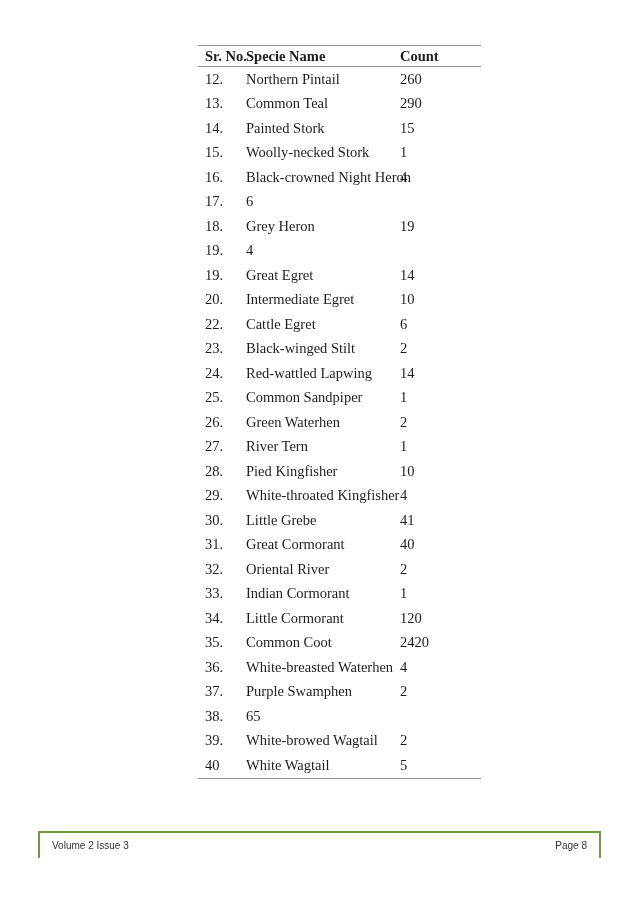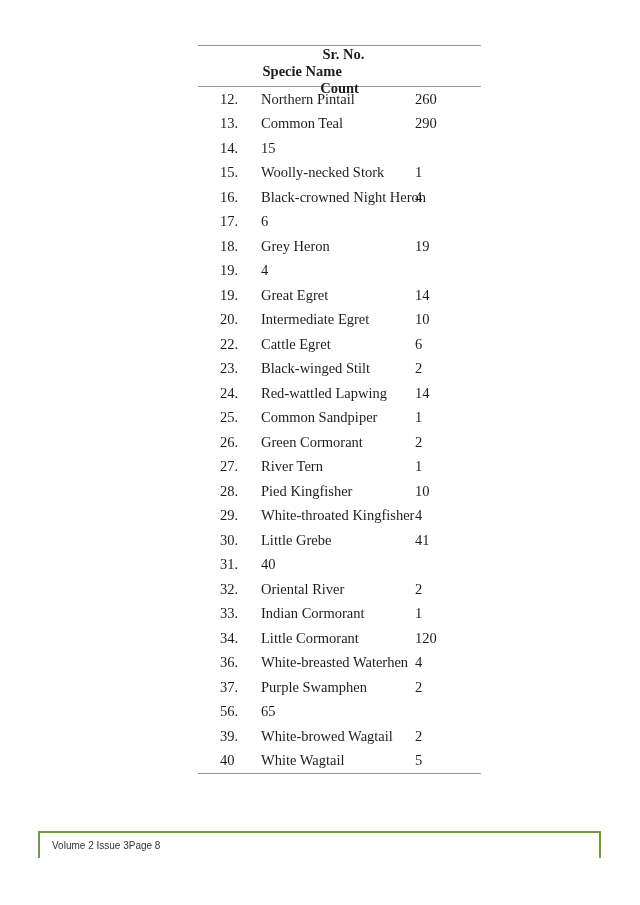--- a/index.html
+++ b/index.html
@@ -13,46 +13,45 @@
   }
   .species-table {
     position:absolute;
     left:198px; top:45px;
     width:283px;
     font-size:14.5px;
   }
   .thead {
     display:flex;
     align-items:center;
-    height:42px;
+    height:22px;
     border-top:1.5px solid #989898;
     border-bottom:1.5px solid #989898;
     font-weight:bold;
-    flex-direction:column;
   }
   .tbody {
     border-bottom:1.5px solid #989898;
   }
   .trow {
     display:flex;
     align-items:center;
     height:24.5px;
-    margin-left:15px;
   }
   .col { white-space:nowrap; }
   .col.sr    { width:48px; padding-left:7px; flex:none; }
   .col.name  { width:154px; flex:none; }
   .col.count { flex:1; }
   .page-footer {
     position:absolute;
     left:38px; top:831px;
     width:563px; height:27px;
     border:2px solid #6d9c40;
     border-bottom:none;
     display:flex;
+    justify-content:space-between;
     align-items:center;
     padding:0 12px;
     font-family:"Liberation Sans", sans-serif;
     font-size:10px;
     color:#333333;
   }
 </style>
 </head>
 <body>
 
@@ -68,20 +67,21 @@
     <span class="col name">Northern Pintail</span>
     <span class="col count">260</span>
   </div>
       <div class="trow">
     <span class="col sr">13.</span>
     <span class="col name">Common Teal</span>
     <span class="col count">290</span>
   </div>
       <div class="trow">
     <span class="col sr">14.</span>
+    <span class="col name">Painted Stork</span>
     <span class="col count">15</span>
   </div>
       <div class="trow">
     <span class="col sr">15.</span>
     <span class="col name">Woolly-necked Stork</span>
     <span class="col count">1</span>
   </div>
       <div class="trow">
     <span class="col sr">16.</span>
     <span class="col name">Black-crowned Night Heron</span>
@@ -125,21 +125,21 @@
     <span class="col name">Red-wattled Lapwing</span>
     <span class="col count">14</span>
   </div>
       <div class="trow">
     <span class="col sr">25.</span>
     <span class="col name">Common Sandpiper</span>
     <span class="col count">1</span>
   </div>
       <div class="trow">
     <span class="col sr">26.</span>
-    <span class="col name">Green Cormorant</span>
+    <span class="col name">Green Waterhen</span>
     <span class="col count">2</span>
   </div>
       <div class="trow">
     <span class="col sr">27.</span>
     <span class="col name">River Tern</span>
     <span class="col count">1</span>
   </div>
       <div class="trow">
     <span class="col sr">28.</span>
     <span class="col name">Pied Kingfisher</span>
@@ -150,49 +150,55 @@
     <span class="col name">White-throated Kingfisher</span>
     <span class="col count">4</span>
   </div>
       <div class="trow">
     <span class="col sr">30.</span>
     <span class="col name">Little Grebe</span>
     <span class="col count">41</span>
   </div>
       <div class="trow">
     <span class="col sr">31.</span>
+    <span class="col name">Great Cormorant</span>
     <span class="col count">40</span>
   </div>
       <div class="trow">
     <span class="col sr">32.</span>
     <span class="col name">Oriental River</span>
     <span class="col count">2</span>
   </div>
       <div class="trow">
     <span class="col sr">33.</span>
     <span class="col name">Indian Cormorant</span>
     <span class="col count">1</span>
   </div>
       <div class="trow">
     <span class="col sr">34.</span>
     <span class="col name">Little Cormorant</span>
     <span class="col count">120</span>
   </div>
       <div class="trow">
+    <span class="col sr">35.</span>
+    <span class="col name">Common Coot</span>
+    <span class="col count">2420</span>
+  </div>
+      <div class="trow">
     <span class="col sr">36.</span>
     <span class="col name">White-breasted Waterhen</span>
     <span class="col count">4</span>
   </div>
       <div class="trow">
     <span class="col sr">37.</span>
     <span class="col name">Purple Swamphen</span>
     <span class="col count">2</span>
   </div>
       <div class="trow">
-    <span class="col sr">56.</span>
+    <span class="col sr">38.</span>
     <span class="col count">65</span>
   </div>
       <div class="trow">
     <span class="col sr">39.</span>
     <span class="col name">White-browed Wagtail</span>
     <span class="col count">2</span>
   </div>
       <div class="trow">
     <span class="col sr">40</span>
     <span class="col name">White Wagtail</span>

